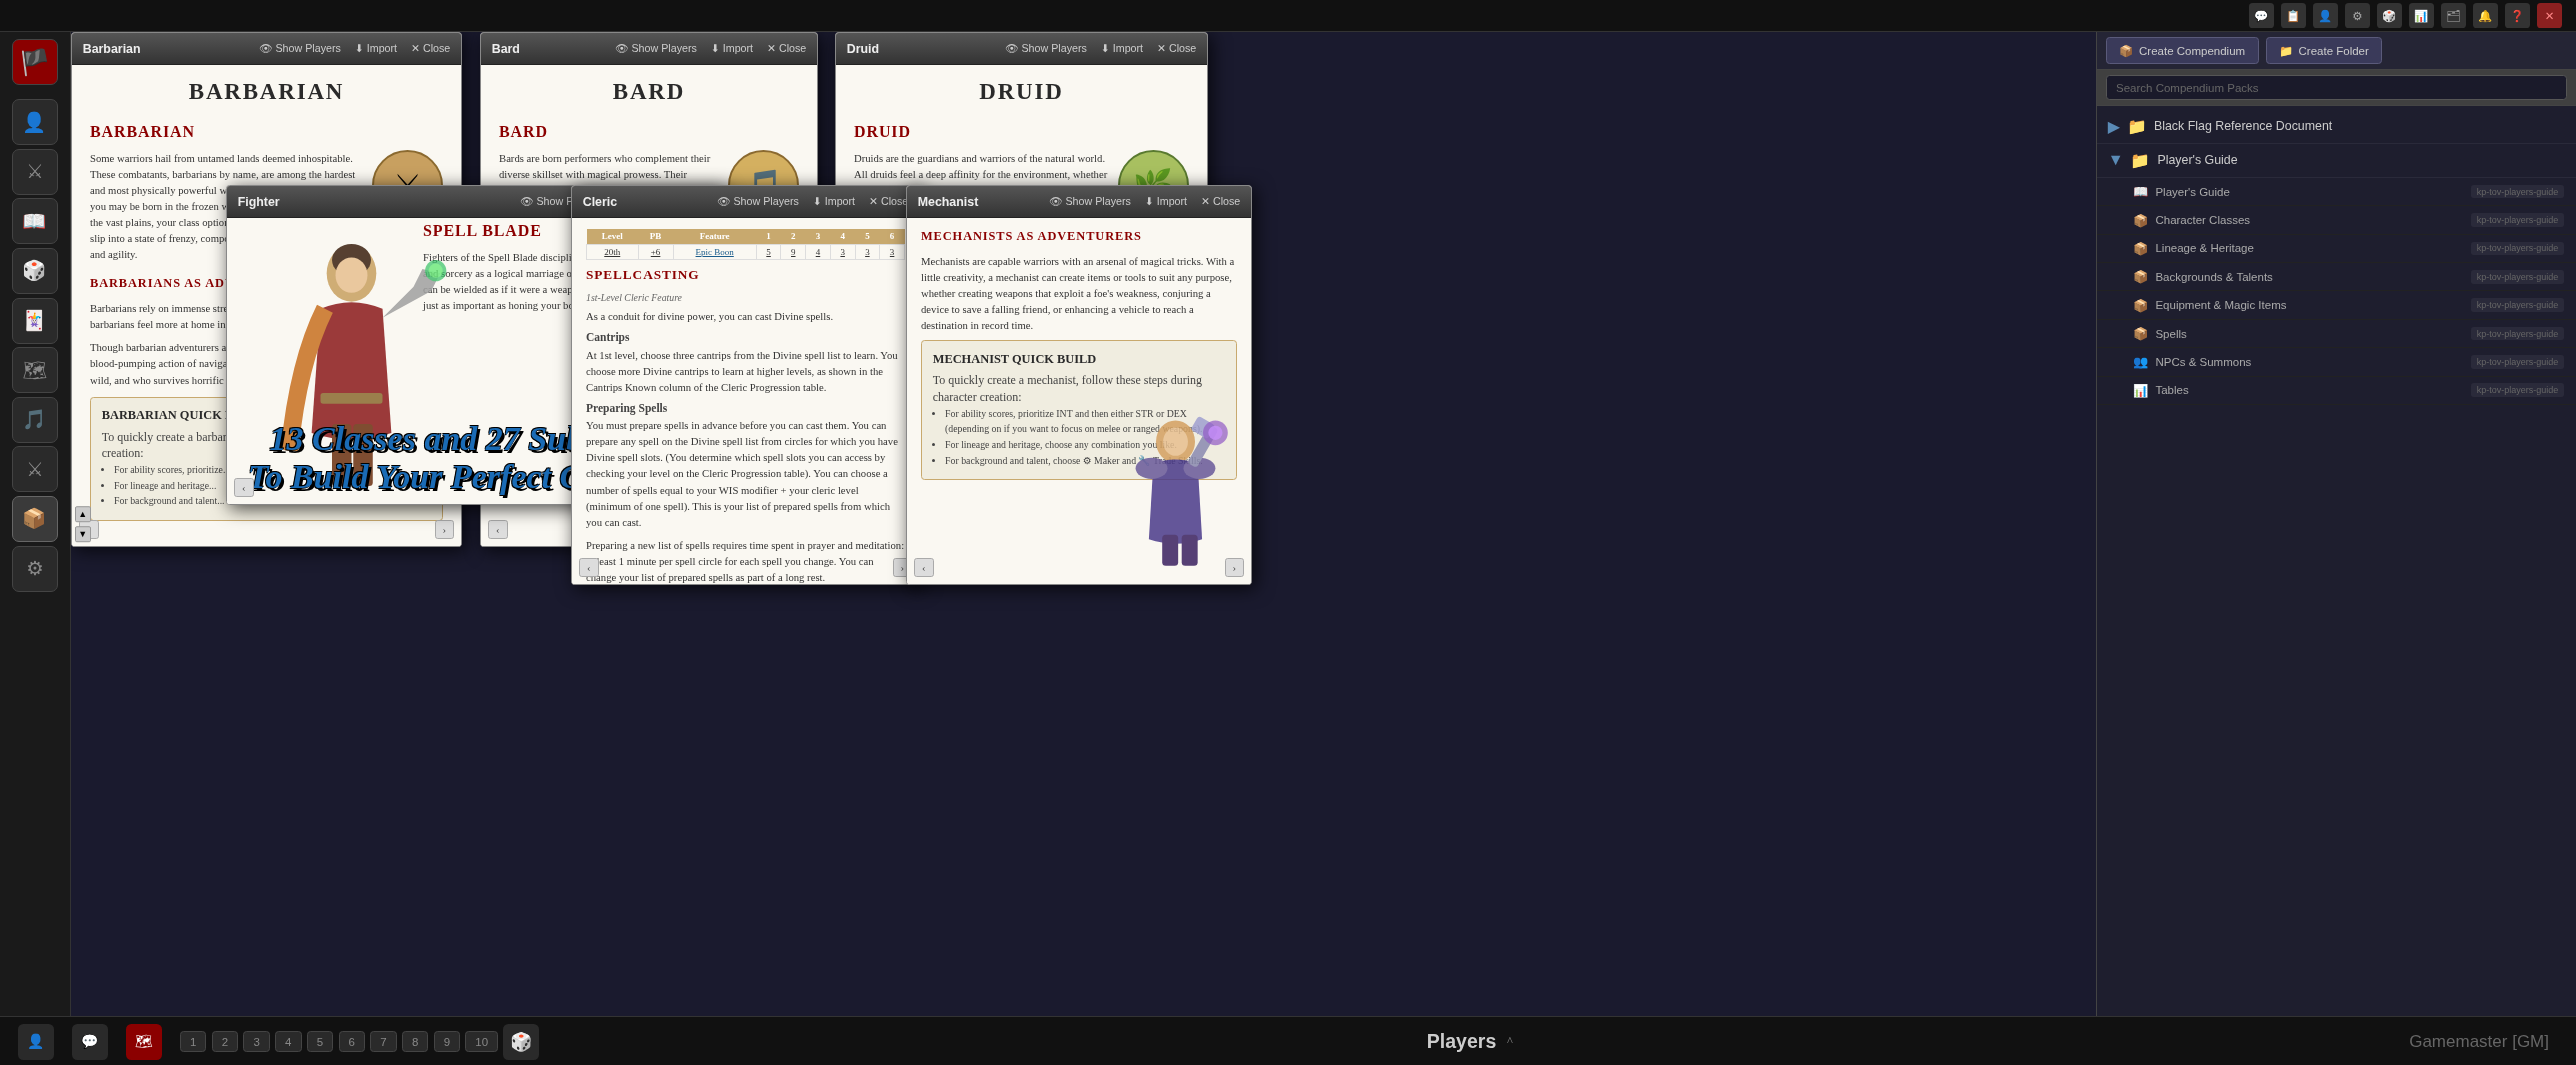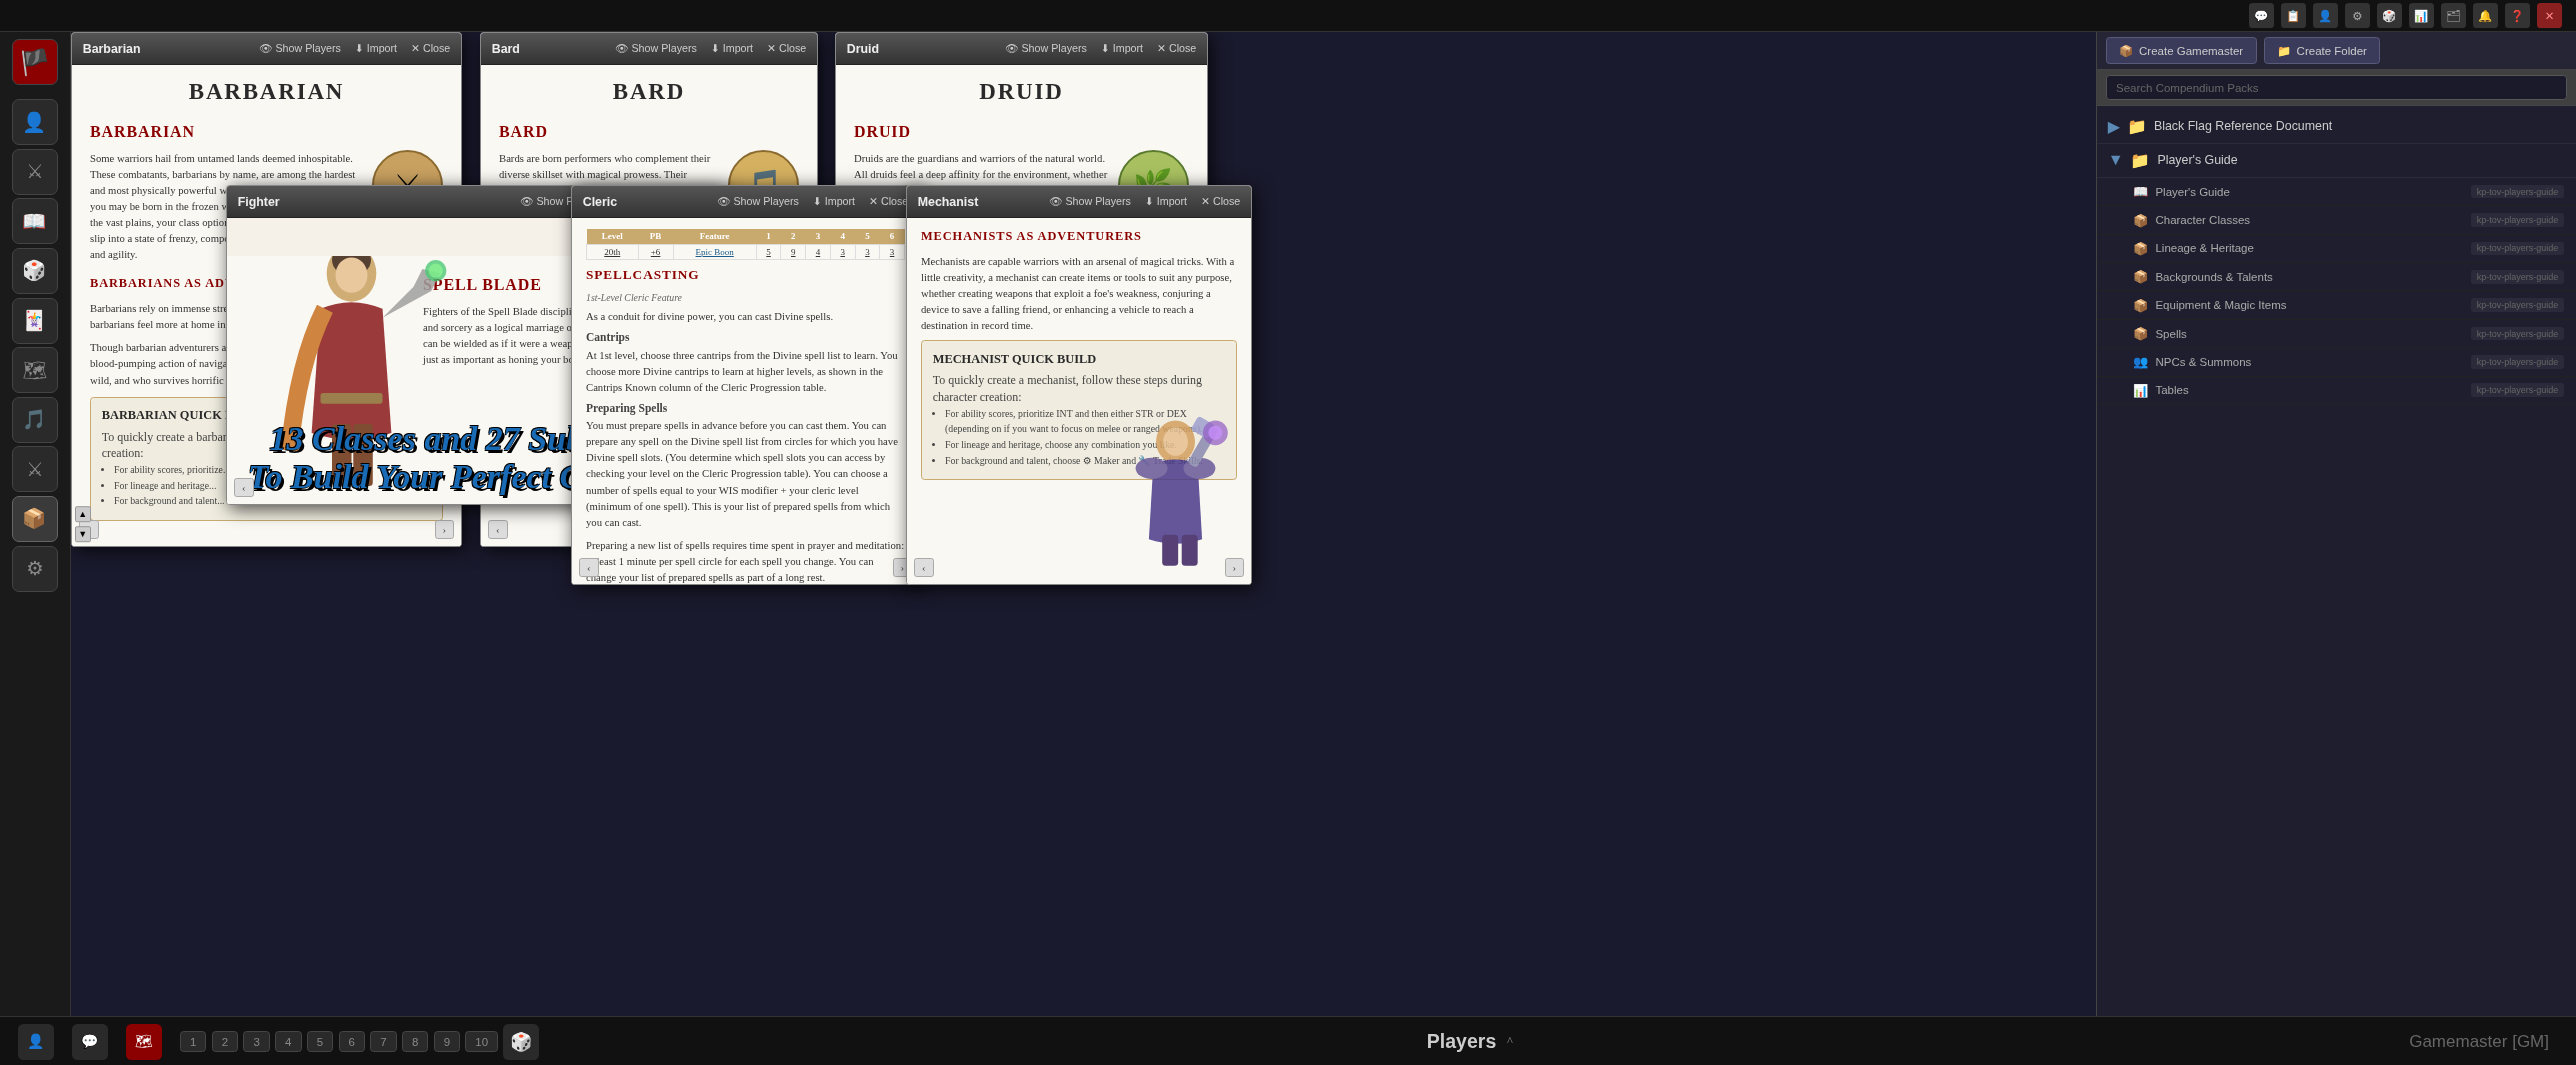--- a/index.html
+++ b/index.html
@@ -535,21 +535,21 @@
 
     <div class="doc-window" id="win-fighter">
       <div class="doc-titlebar">
         <span class="doc-titlebar-title">Fighter</span>
         <div class="doc-titlebar-actions">
           <span>👁 Show Players</span>
           <span>⬇ Import</span>
           <span>✕ Close</span>
         </div>
       </div>
-      <div class="doc-body" style="padding:20px 18px;position:relative;overflow:hidden;margin-top:38px;">
+      <div class="doc-body" style="padding:4px 18px;position:relative;overflow:hidden;">
 
         <svg style="position:absolute;bottom:0;left:27px;width:195px;height:284px;opacity:0.85;" viewBox="0 0 220 320">
 
           <ellipse cx="110" cy="60" rx="28" ry="32" fill="#c8a060"></ellipse>
 
           <ellipse cx="110" cy="45" rx="22" ry="18" fill="#3a2010"></ellipse>
 
           <ellipse cx="110" cy="62" rx="18" ry="20" fill="#e8c090"></ellipse>
 
           <path d="M75 100 Q110 85 145 100 L155 240 Q110 255 65 240 Z" fill="#8b1a1a"></path>
@@ -689,21 +689,21 @@
       <div class="scroll-btn">▲</div>
       <div class="scroll-btn">▼</div>
     </div>
 
   </div>
 
   <div id="right-sidebar">
     <div id="right-topbar">
       <button class="right-btn">
         <span>📦</span>
-        <span>Create Gamemaster</span>
+        <span>Create Compendium</span>
       </button>
       <button class="right-btn">
         <span>📁</span>
         <span>Create Folder</span>
       </button>
     </div>
     <div id="search-bar">
       <input class="search-input" type="text" placeholder="Search Compendium Packs" style="">
     </div>
     <div id="pack-list">

